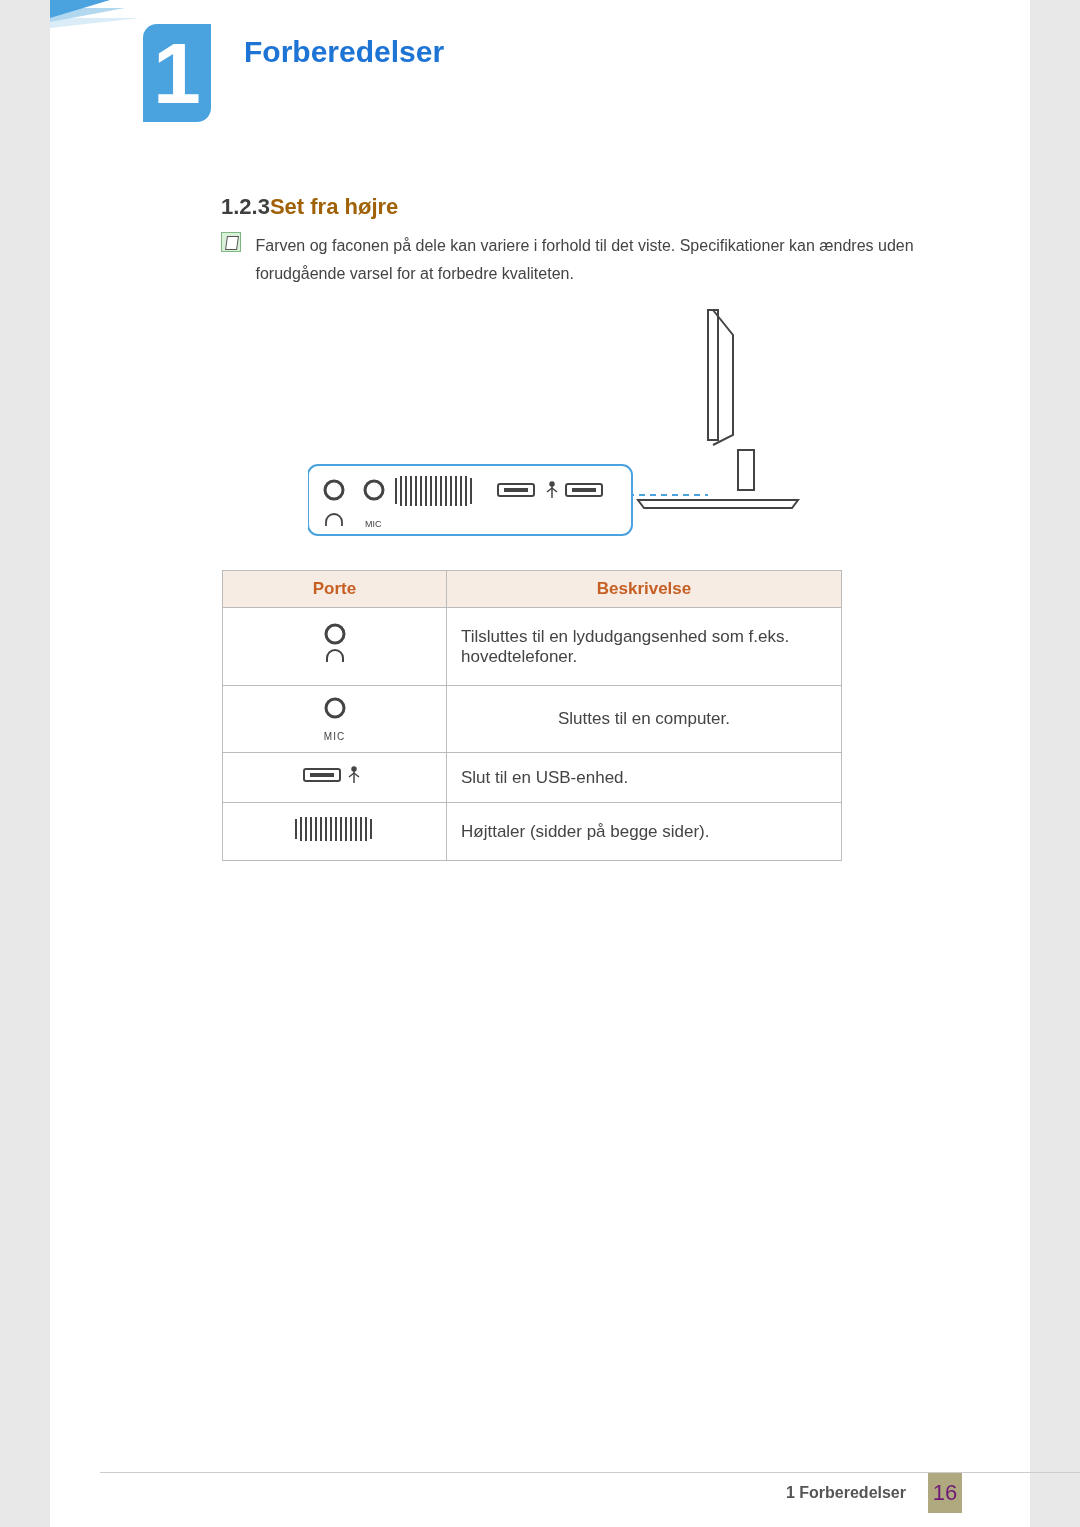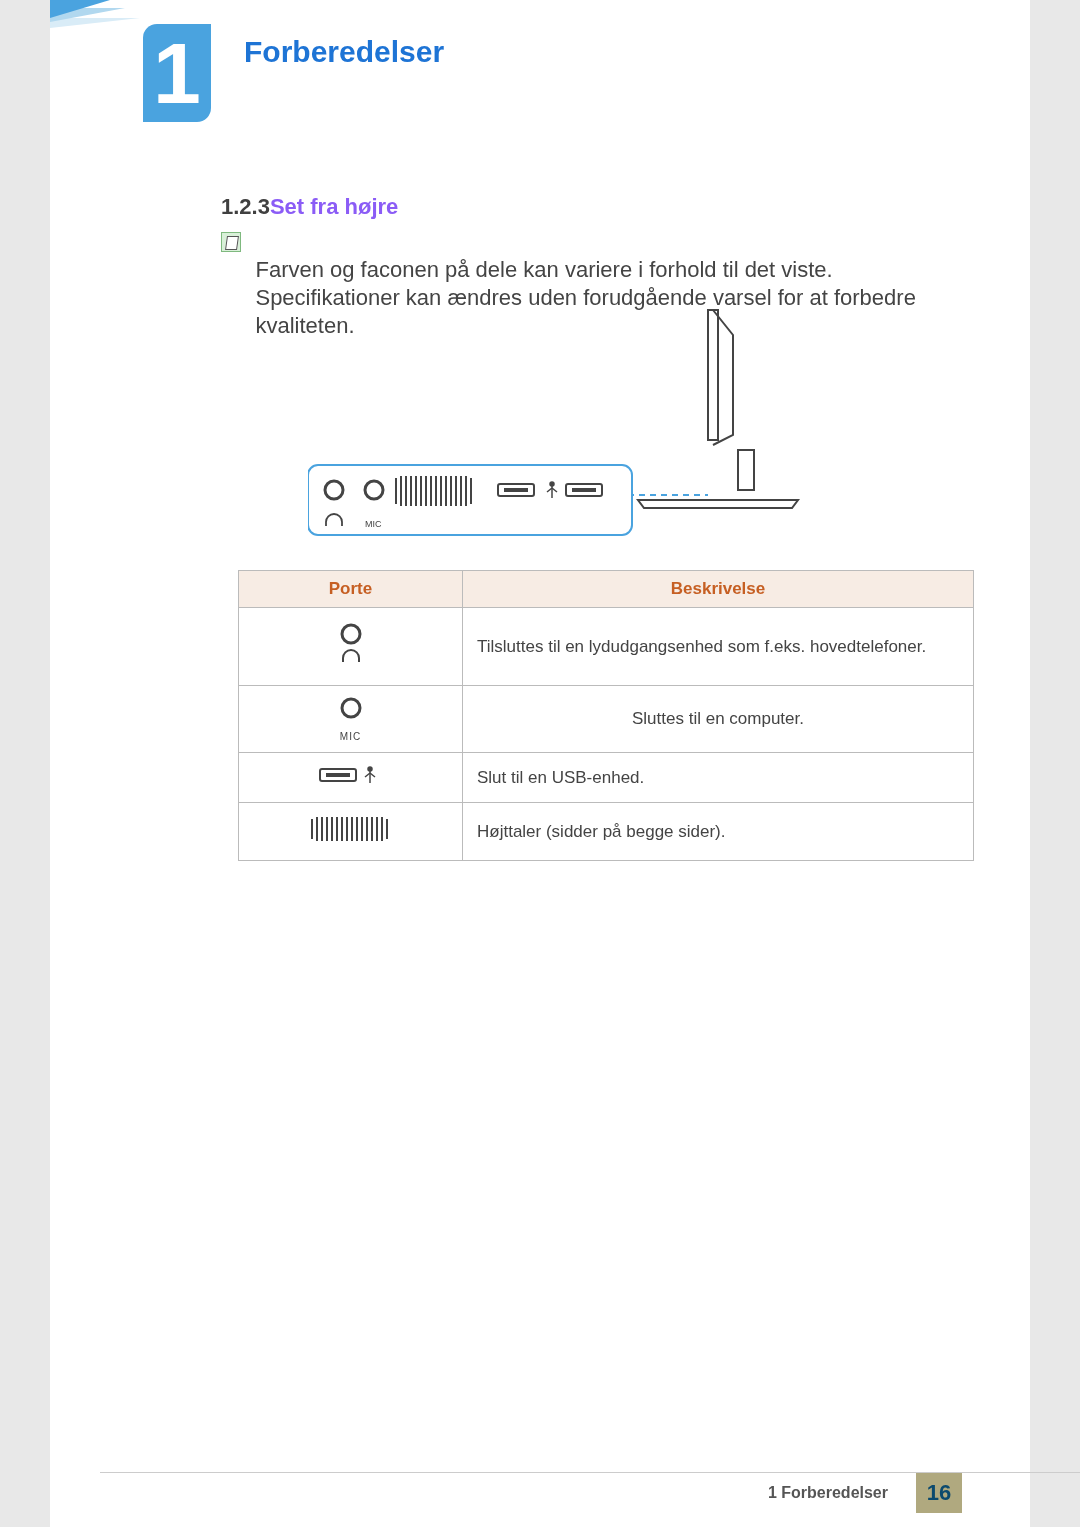--- a/index.html
+++ b/index.html
@@ -53,21 +53,21 @@
   }
 
   
   .sec-heading {
     position: absolute;
     left: 171px; top: 194px;
     font-size: 22px;
     font-weight: 700;
   }
   .sec-num { color: #404040; }
-  .sec-text { color: #8b5cf6; }
+  .sec-text { color: #a16207; }
 
   .note-row {
     position: absolute;
     left: 171px; top: 232px;
     width: 756px;
   }
   .note-icon {
     display: inline-block;
     width: 20px; height: 20px;
     background: #d9f0d9;
@@ -80,39 +80,38 @@
     content:"";
     position:absolute; left:4px; top:3px;
     width:10px; height:12px;
     border:1px solid #555;
     background:#fff;
     transform: skewX(-8deg);
   }
   .note-text {
     display: inline-block;
     width: 700px;
-    font-size: 22px;
+    font-size: 16px;
     line-height: 28px;
     color: #444;
     vertical-align: top;
-    margin-top: 24px;
   }
 
   
   .diagram {
     position: absolute;
     left: 258px; top: 300px;
     width: 560px; height: 260px;
   }
 
   
   .t {
     position: absolute;
-    left: 188px; top: 570px;
-    width: 736px;
+    left: 172px; top: 570px;
+    width: 620px;
     border-collapse: collapse;
     font-size: 17px;
     color: #444;
   }
   .t th, .t td { border: 1px solid #bbb; }
   .t th {
     background: #f7ece4;
     color: #c65f23;
     font-weight: 700;
     padding: 8px 10px;
@@ -138,28 +137,28 @@
   .footer {
     position: absolute;
     right: 68px; bottom: 14px;
     display: flex;
     align-items: center;
   }
   .footer-label {
     font-size: 16px;
     font-weight: 700;
     color: #555;
-    margin-right: 28px;
+    margin-right: 22px;
   }
   .footer-page {
-    width: 46px; height: 40px;
+    width: 34px; height: 40px;
     background: #b0a97f;
-    color: #0c4a6e;
+    color: #701a75;
     font-size: 22px;
-    font-weight: 700;
+    font-weight: 400;
     display: flex;
     align-items: center;
     justify-content: center;
   }
 </style>
 </head>
 <body>
 
 <div class="page">
 

